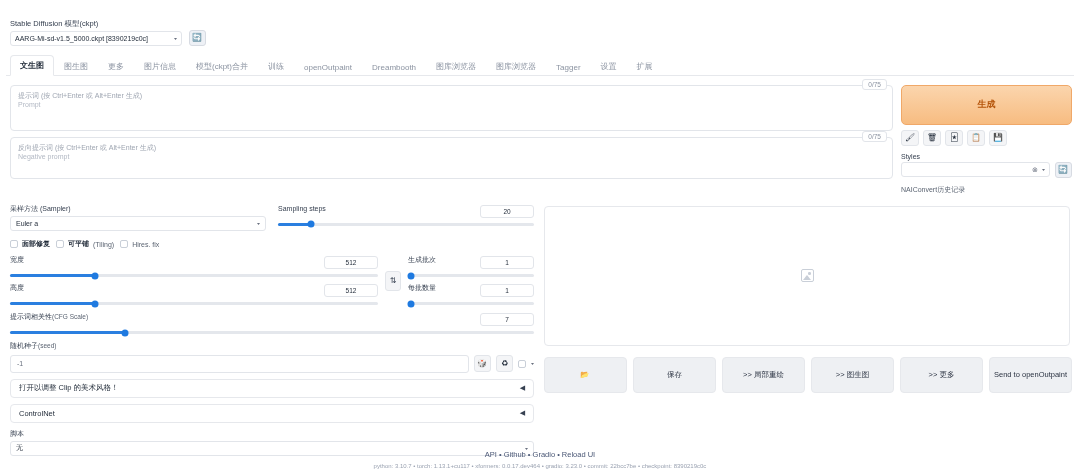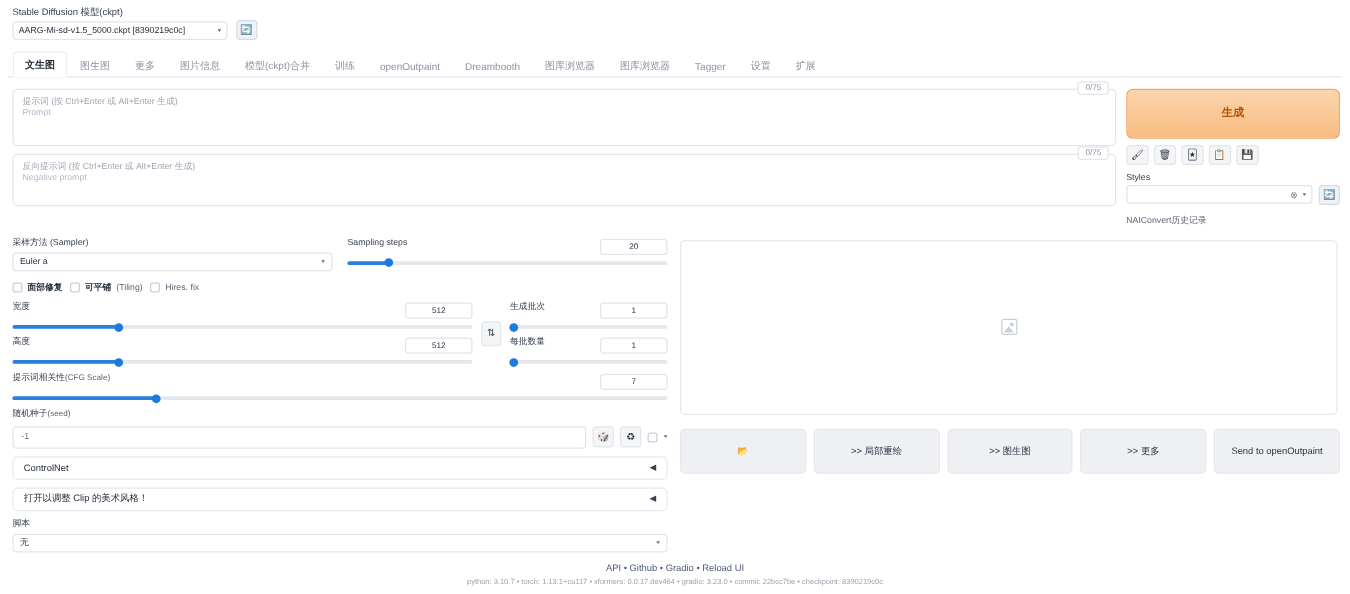--- a/index.html
+++ b/index.html
@@ -6,21 +6,21 @@
   html, body {
     width: 1080px; height: 475px;
     background: #ffffff;
     font-family: "Liberation Sans", "DejaVu Sans", sans-serif;
     color: #1f2937;
     overflow: hidden;
   }
   .app { width: 1080px; height: 475px; position: relative; padding: 4px 6px 0 6px; }
 
   
-  .model-row { display: flex; align-items: flex-end; gap: 7px; padding: 2px 2px 0 4px; }
+  .model-row { display: flex; align-items: flex-end; gap: 7px; padding: 2px 2px 0 4px; margin-top: 14px; }
   .model-field { width: 172px; }
   .field-label { font-size: 7.5px; color: #374151; margin-bottom: 2.5px; line-height: 1.1; }
   .select-box {
     height: 15px; border: 1px solid #e2e5ea; border-radius: 3px; background: #fff;
     display: flex; align-items: center; justify-content: space-between;
     padding: 0 4px; font-size: 7px; color: #1f2937;
   }
   .caret { font-size: 6px; color: #6b7280; transform: scaleY(.7); }
   .refresh-btn {
     width: 17px; height: 16px; border: 1px solid #d7dbe2; border-radius: 3px;
@@ -345,45 +345,46 @@
           <div class="seed-input">-1</div>
           <div class="seed-icon">🎲</div>
           <div class="seed-icon">♻</div>
           <div class="seed-chk"></div>
           <span class="caret">▾</span>
         </div>
       </div>
 
       <div id="accordions">
           <div class="accordion">
+            <span>打开以调整 Clip 的美术风格！</span>
+            <span class="arrow">◀</span>
+          </div>
+          <div class="accordion">
             <span>ControlNet</span>
-            <span class="arrow">◀</span>
-          </div>
-          <div class="accordion">
-            <span>打开以调整 Clip 的美术风格！</span>
             <span class="arrow">◀</span>
           </div>
         </div>
 
       <div style="margin-top:7px">
         <div class="lbl">脚本</div>
         <div class="dropdown">
           <span>无</span>
           <span class="caret">▾</span>
         </div>
       </div>
 
     </div>
 
     <div class="lower-right">
       <div class="gallery">
         <div class="ph-icon"></div>
       </div>
       <div class="actions" id="actions">
           <div class="act-btn">📂</div>
+          <div class="act-btn">保存</div>
           <div class="act-btn">&gt;&gt; 局部重绘</div>
           <div class="act-btn">&gt;&gt; 图生图</div>
           <div class="act-btn">&gt;&gt; 更多</div>
           <div class="act-btn">Send to openOutpaint</div>
         </div>
     </div>
 
   </div>
 
   <div class="footer">

